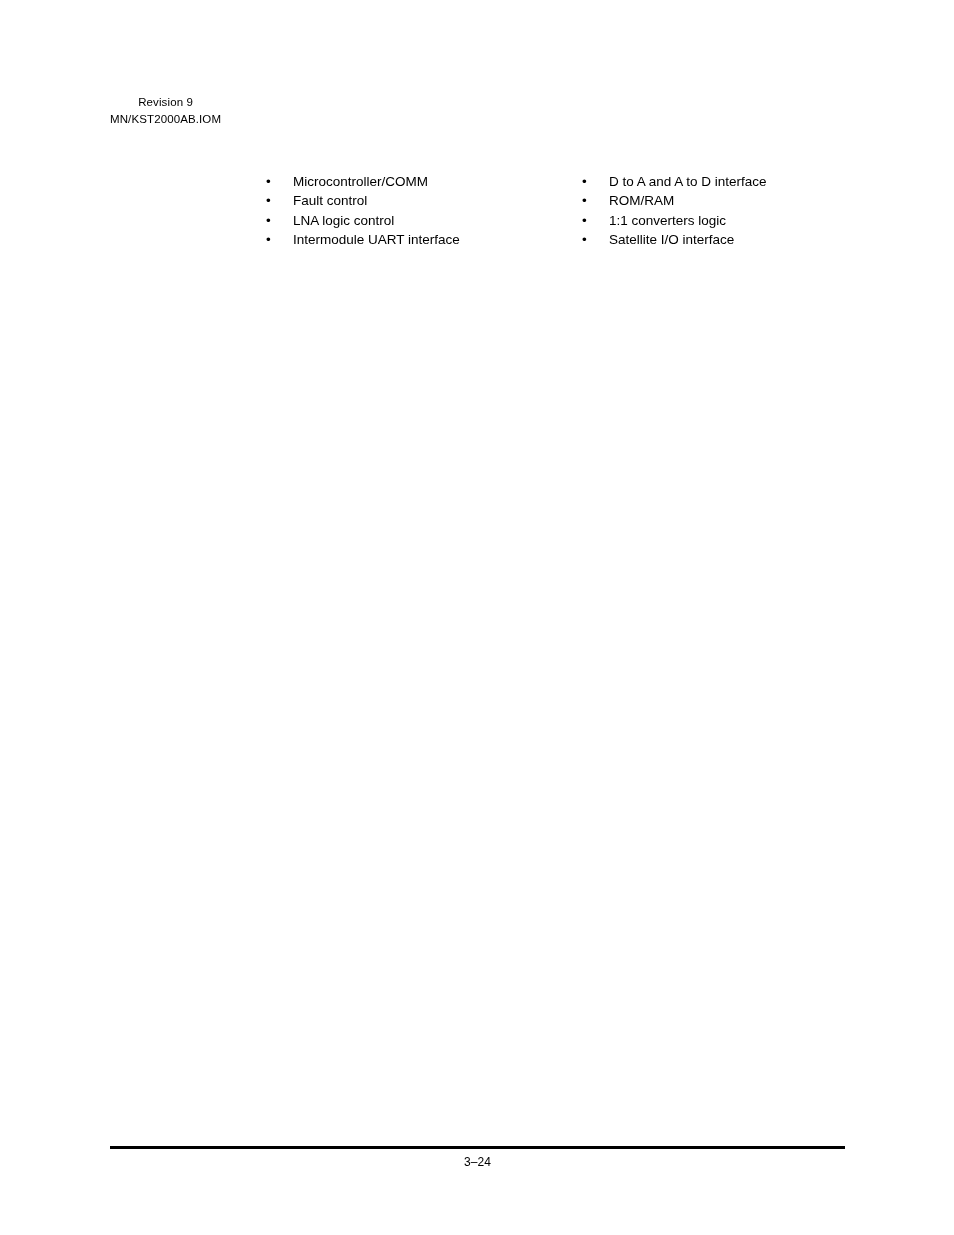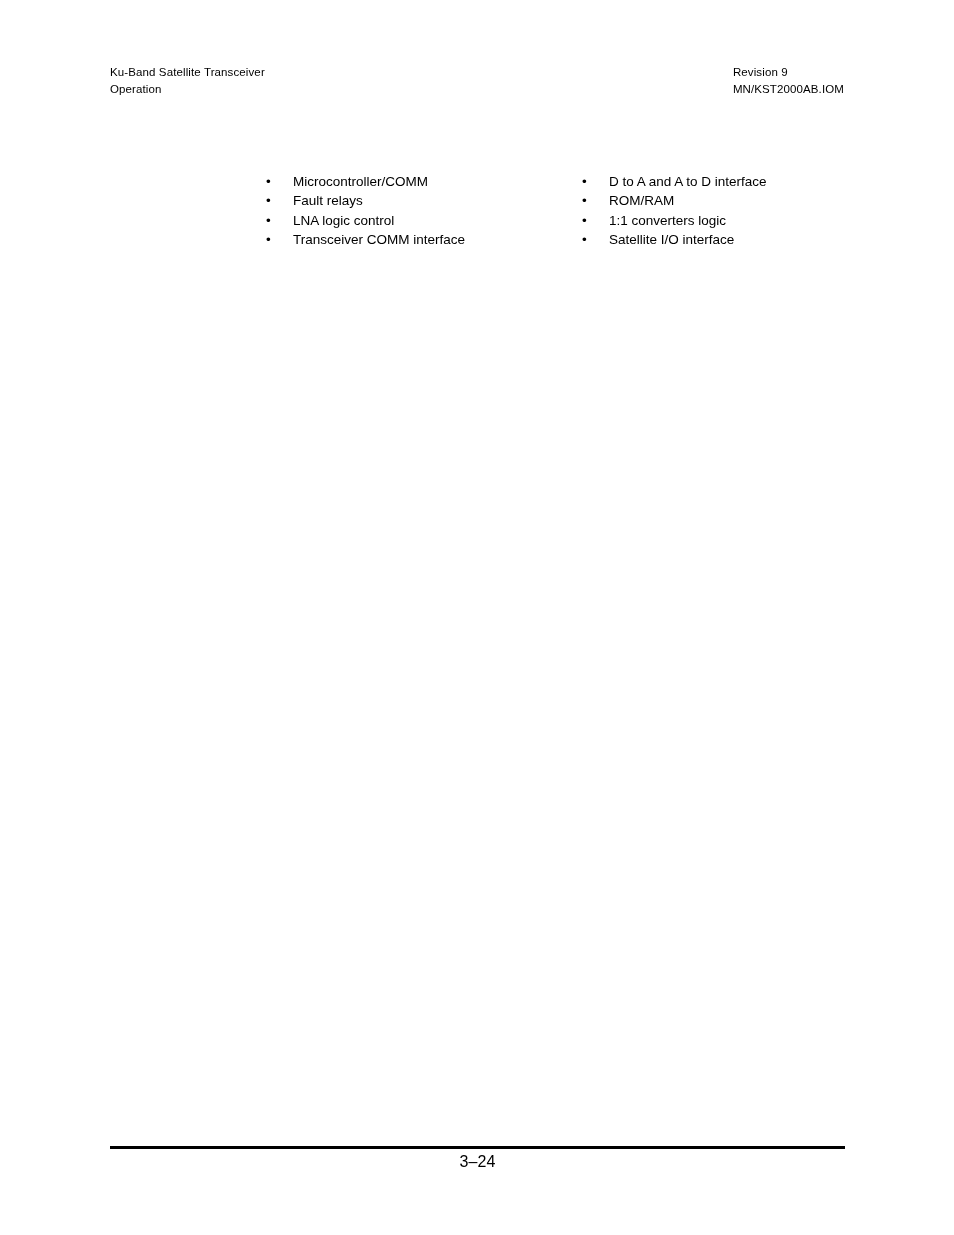--- a/index.html
+++ b/index.html
@@ -36,21 +36,22 @@
   }
 
   .header-left,
   .header-right {
     font-size: 11.5px;
     line-height: 17px;
     letter-spacing: 0.01em;
   }
 
   .header-right {
-    text-align: left;
+    text-align: center;
+    margin-top: 30px;
   }
 
   .header-line {
     display: block;
     white-space: nowrap;
   }
 
   
   .content {
     position: absolute;
@@ -112,61 +113,57 @@
 
   .footer-rule {
     height: 3px;
     background: #000000;
     width: 100%;
   }
 
   .footer-page-number {
     margin-top: 5px;
     text-align: center;
-    font-size: 16px;
+    font-size: 12px;
     line-height: 16px;
     letter-spacing: 0.01em;
   }
 </style>
 </head>
 <body>
 
 <div class="page">
 
   <div class="page-header">
-    <div class="header-left">
-      <span class="header-line">Ku-Band Satellite Transceiver</span>
-      <span class="header-line">Operation</span>
-    </div>
     <div class="header-right">
       <span class="header-line">Revision 9</span>
       <span class="header-line">MN/KST2000AB.IOM</span>
     </div>
   </div>
 
   <div class="content">
     <div class="bullet-columns">
 
       <div class="bullet-column left">
         <ul class="bullet-list">
           <li>
             <span class="bullet-marker">•</span>
             <span>Microcontroller/COMM</span>
           </li>
           <li>
             <span class="bullet-marker">•</span>
-            <span>Fault relays</span>
+            <span>Fault control</span>
           </li>
           <li>
             <span class="bullet-marker">•</span>
             <span>LNA logic control</span>
           </li>
           <li>
             <span class="bullet-marker">•</span>
-            <span>Transceiver COMM interface</span>
+            <span>Intermodule UART interface</span>
           </li>
         </ul>
       </div>
 
       <div class="bullet-column right">
         <ul class="bullet-list">
           <li>
             <span class="bullet-marker">•</span>
             <span>D to A and A to D interface</span>
           </li>

